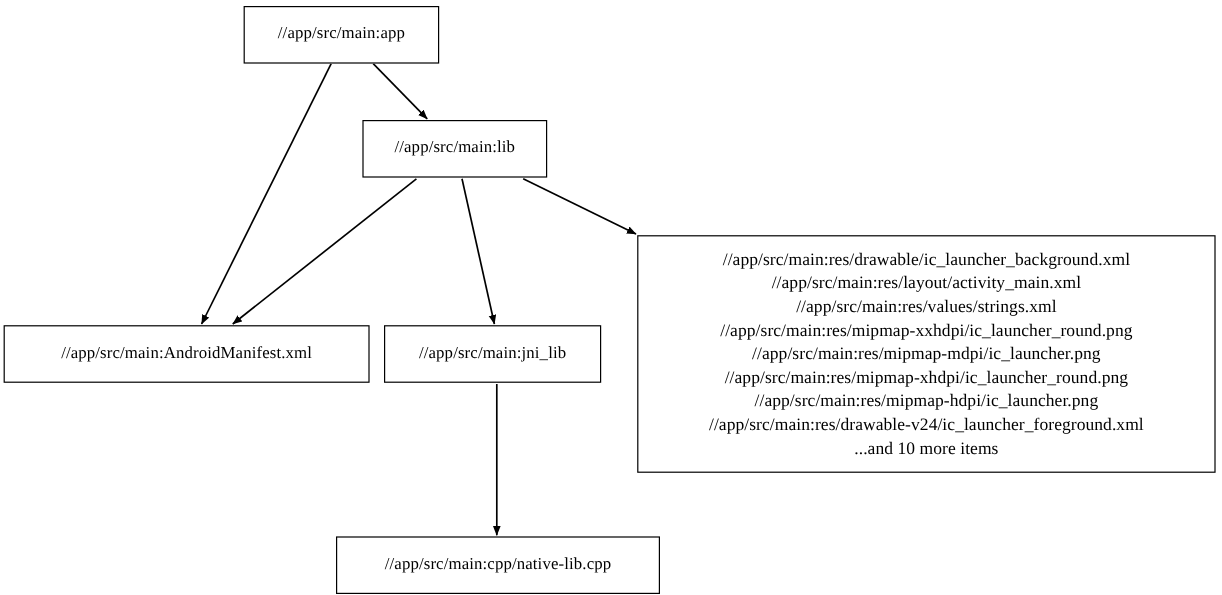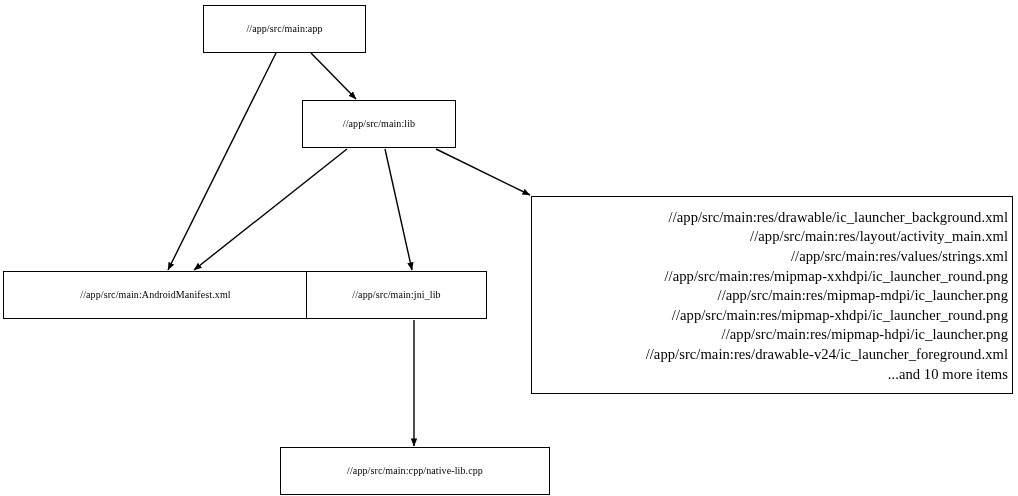--- a/index.html
+++ b/index.html
@@ -28,37 +28,37 @@
     position: absolute;
     box-sizing: border-box;
     border: 1px solid #000000;
     background: #ffffff;
     display: flex;
     align-items: center;
     justify-content: center;
     text-align: center;
   }
   .node-label {
-    font-size: 10px;
+    font-size: 14px;
     line-height: 1.05;
     color: #000000;
     white-space: nowrap;
     letter-spacing: 0.1px;
   }
   .node-multi {
     display: block;
     padding: 6px 4px 4px 4px;
     width: 100%;
   }
   .node-multi .line {
     font-size: 14.6px;
     line-height: 19.6px;
     color: #000000;
     white-space: nowrap;
-    text-align: right;
+    text-align: center;
     letter-spacing: 0.05px;
   }
 </style>
 </head>
 <body>
 
 <div id="canvas">
 
   <svg id="edge-layer" viewBox="0 0 1018 496" width="1018" height="496" xmlns="http://www.w3.org/2000/svg">
     <defs>
@@ -81,21 +81,21 @@
   </div>
 
   <div class="node" style="left:302px; top:100px; width:154px; height:48px;">
     <span class="node-label">//app/src/main:lib</span>
   </div>
 
   <div class="node" style="left:3px; top:271px; width:305px; height:48px;">
     <span class="node-label">//app/src/main:AndroidManifest.xml</span>
   </div>
 
-  <div class="node" style="left:306px; top:271px; width:181px; height:48px;">
+  <div class="node" style="left:320px; top:271px; width:181px; height:48px;">
     <span class="node-label">//app/src/main:jni_lib</span>
   </div>
 
   <div class="node" style="left:280px; top:447px; width:270px; height:48px;">
     <span class="node-label">//app/src/main:cpp/native-lib.cpp</span>
   </div>
 
   <div class="node" style="left:531px; top:196px; width:482px; height:198px;">
     <div class="node-multi" id="resources-lines">
         <div class="line">//app/src/main:res/drawable/ic_launcher_background.xml</div>

